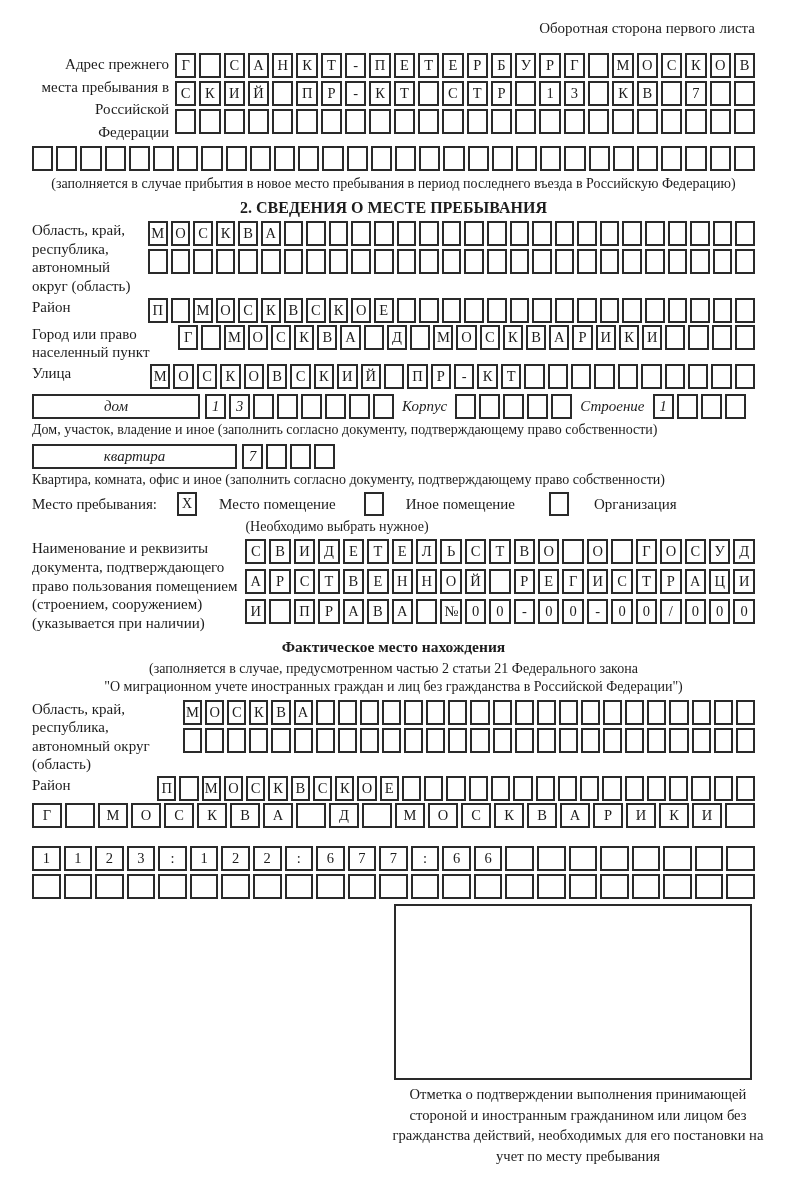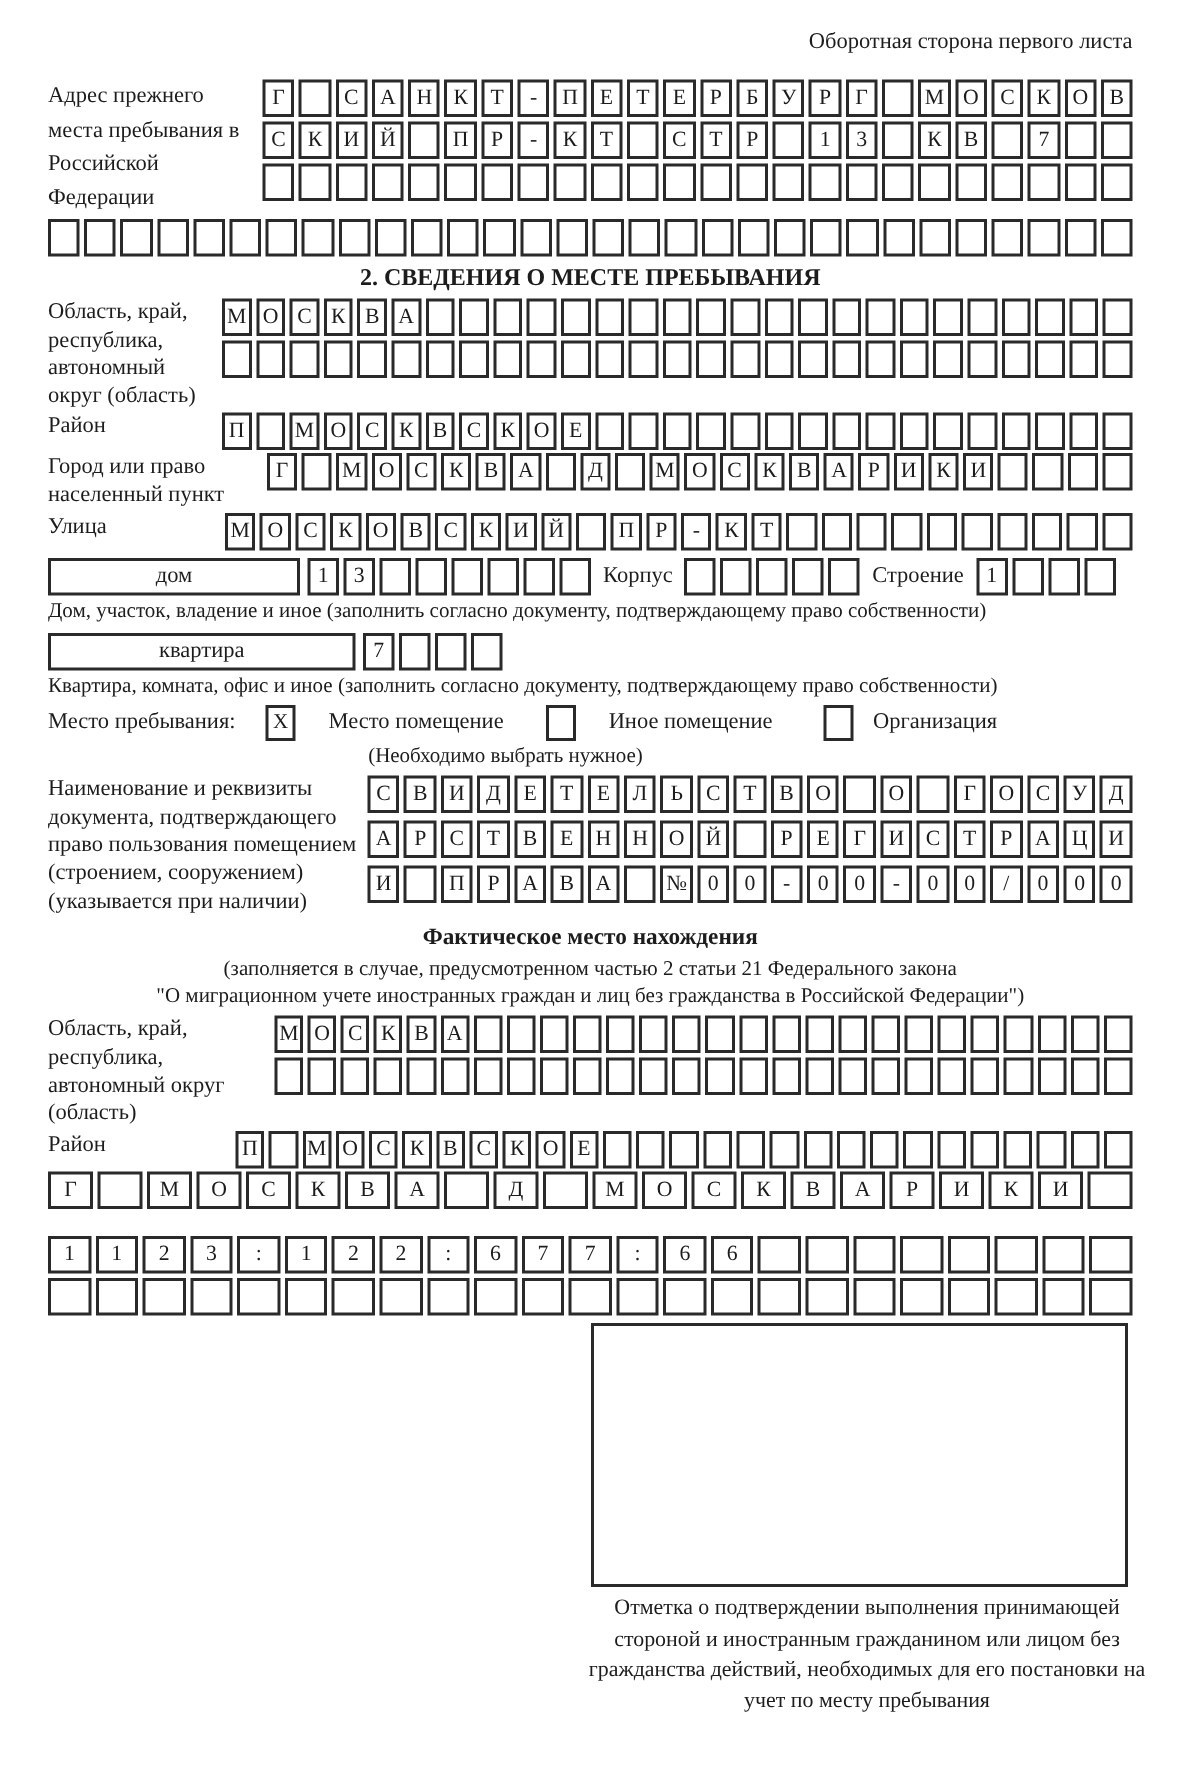--- a/index.html
+++ b/index.html
@@ -8,42 +8,42 @@
     width:800px; height:1180px; overflow:hidden;
     font-family:"Liberation Serif","DejaVu Serif",serif;
     color:#1c1c1c;
   }
   .page { width:800px; height:1180px; padding:20px 45px 10px 32px; }
 
   .header-note { text-align:right; font-size:15px; margin-bottom:16px; }
 
   .flexrow { display:flex; align-items:flex-start; }
   .label { font-size:15px; line-height:1.24; padding-right:6px; }
-  .lh-tall { line-height:1.5; }
+  .lh-tall { line-height:1.5;text-align:right; }
   .w143{width:143px;} .w116{width:116px;} .w146{width:146px;} .w118{width:118px;}
   .w213{width:213px;} .w151{width:151px;} .w125{width:125px;} .w247{width:247px;} .w191{width:191px;}
 
   .rows { display:flex; flex-direction:column; gap:3px; flex:1; }
   .cellrow { display:flex; gap:3px; flex:1; width:100%; }
   .cellrow .cell {
     flex:1 1 0; height:25px; border:2px solid #2a2a2a;
     display:flex; align-items:center; justify-content:center;
     font-size:14.5px; background:#fff;
   }
   .cellrow.fixed { flex:0 0 auto; width:auto; }
   .cellrow.fixed .cell { flex:0 0 21px; }
 
   .mt2{margin-top:2px;} .mt3{margin-top:3px;} .mt4{margin-top:4px;}
 
   .note { font-size:14px; line-height:1.3; }
   .center { text-align:center; }
   .h2 { text-align:center; font-weight:bold; font-size:16px; margin:6px 0 4px 0; }
   .h3 { text-align:center; font-weight:bold; font-size:15.5px; margin-top:6px; }
 
-  .houserow { display:flex; align-items:stretch; gap:5px; margin-top:5px; }
+  .houserow { display:flex; align-items:stretch; gap:5px; margin-top:5px;font-style:italic; }
   .widebox {
     border:2px solid #2a2a2a; height:25px; display:flex;
     align-items:center; justify-content:center; font-size:15px;
   }
   .wb-dom { width:168px; } .wb-kv { width:205px; }
   .inline-label { font-size:15px; align-self:center; padding:0 3px; }
 
   .stayrow { display:flex; align-items:center; margin-top:3px; font-size:15px;gap:13px; }
   .checkbox {
     width:20px; height:24px; border:2px solid #2a2a2a; display:inline-flex;
@@ -174,20 +174,21 @@
       <div class="cell"></div>
       <div class="cell"></div>
       <div class="cell"></div>
       <div class="cell"></div>
       <div class="cell"></div>
       <div class="cell"></div>
       <div class="cell"></div>
       <div class="cell"></div>
       <div class="cell"></div>
     </div>
+  <div class="note center mt4">(заполняется в случае прибытия в новое место пребывания в период последнего въезда в Российскую Федерацию)</div>
 
   <div class="h2">2. СВЕДЕНИЯ О МЕСТЕ ПРЕБЫВАНИЯ</div>
 
   <div class="flexrow">
     <div class="label w116">Область, край, республика, автономный округ (область)</div>
     <div class="rows">
       <div class="cellrow">
           <div class="cell">М</div>
           <div class="cell">О</div>
           <div class="cell">С</div>
@@ -395,21 +396,21 @@
   </div>
   <div class="note mt2">Квартира, комната, офис и иное (заполнить согласно документу, подтверждающему право собственности)</div>
 
   <div class="stayrow">
     <span>Место пребывания:</span>
     <span class="checkbox" style="margin-left:7px">X</span>
     <span style="margin-left:9px">Место помещение</span>
     <span class="checkbox" style="margin-left:15px"></span>
     <span style="margin-left:9px">Иное помещение</span>
     <span class="checkbox" style="margin-left:21px"></span>
-    <span style="">Организация</span>
+    <span style="margin-left:12px">Организация</span>
   </div>
   <div class="note stay-note">(Необходимо выбрать нужное)</div>
 
   <div class="flexrow mt3">
     <div class="label w213">Наименование и реквизиты документа, подтверждающего право пользования помещением (строением, сооружением) (указывается при наличии)</div>
     <div class="doc-rows">
       <div class="cellrow">
           <div class="cell">С</div>
           <div class="cell">В</div>
           <div class="cell">И</div>

